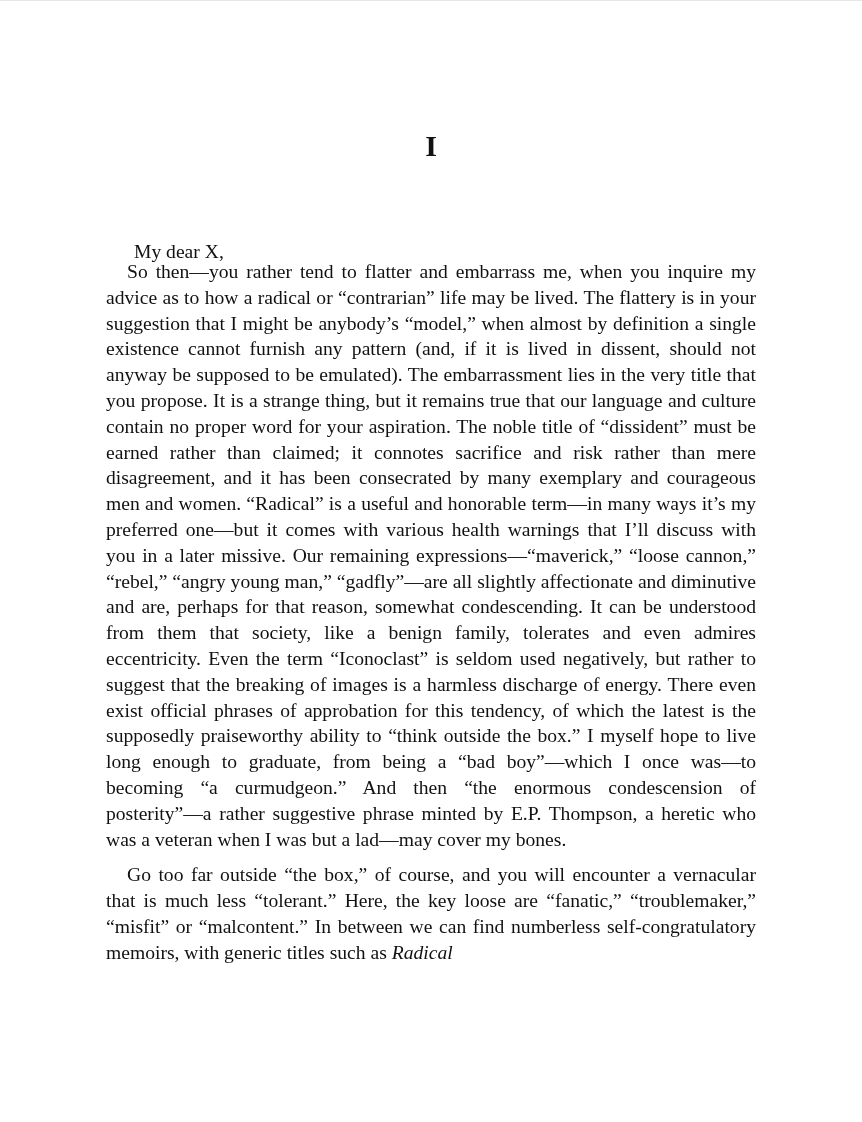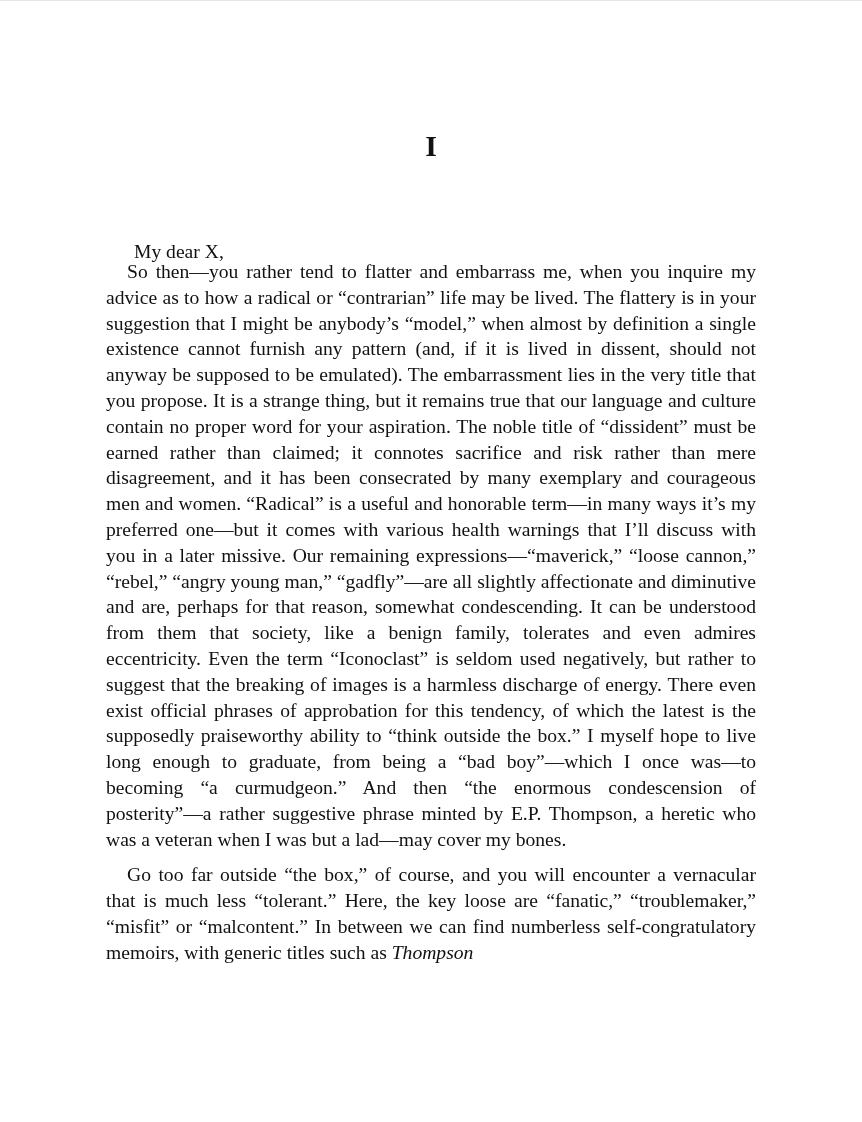--- a/index.html
+++ b/index.html
@@ -66,15 +66,15 @@
 </head>
 <body>
 
 <div class="page">
   <h1 class="chapter-heading">I</h1>
 
   <p class="salutation">My dear X,</p>
 
   <div class="body-text">
     <p class="para">So then—you rather tend to flatter and embarrass me, when you inquire my advice as to how a radical or “contrarian” life may be lived. The flattery is in your suggestion that I might be anybody’s “model,” when almost by definition a single existence cannot furnish any pattern (and, if it is lived in dissent, should not anyway be supposed to be emulated). The embarrassment lies in the very title that you propose. It is a strange thing, but it remains true that our language and culture contain no proper word for your aspiration. The noble title of “dissident” must be earned rather than claimed; it connotes sacrifice and risk rather than mere disagreement, and it has been consecrated by many exemplary and courageous men and women. “Radical” is a useful and honorable term—in many ways it’s my preferred one—but it comes with various health warnings that I’ll discuss with you in a later missive. Our remaining expressions—“maverick,” “loose cannon,” “rebel,” “angry young man,” “gadfly”—are all slightly affectionate and diminutive and are, perhaps for that reason, somewhat condescending. It can be understood from them that society, like a benign family, tolerates and even admires eccentricity. Even the term “Iconoclast” is seldom used negatively, but rather to suggest that the breaking of images is a harmless discharge of energy. There even exist official phrases of approbation for this tendency, of which the latest is the supposedly praiseworthy ability to “think outside the box.” I myself hope to live long enough to graduate, from being a “bad boy”—which I once was—to becoming “a curmudgeon.” And then “the enormous condescension of posterity”—a rather suggestive phrase minted by E.P. Thompson, a heretic who was a veteran when I was but a lad—may cover my bones.</p>
-    <p class="para"><span>Go too far outside “the box,” of course, and you will encounter a vernacular that is much less “tolerant.” Here, the key loose are “fanatic,” “troublemaker,” “misfit” or “malcontent.” In between we can find numberless self-congratulatory memoirs, with generic titles such as </span><em>Thompson</em></p>
+    <p class="para"><span>Go too far outside “the box,” of course, and you will encounter a vernacular that is much less “tolerant.” Here, the key loose are “fanatic,” “troublemaker,” “misfit” or “malcontent.” In between we can find numberless self-congratulatory memoirs, with generic titles such as </span><em>Radical</em></p>
   </div>
 </div>
 
 </body></html>

